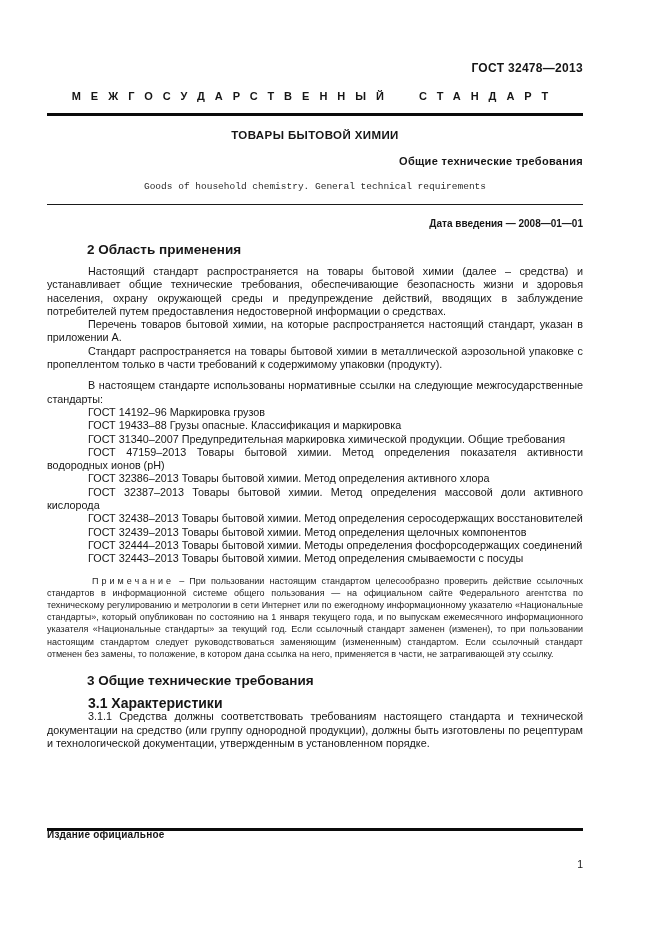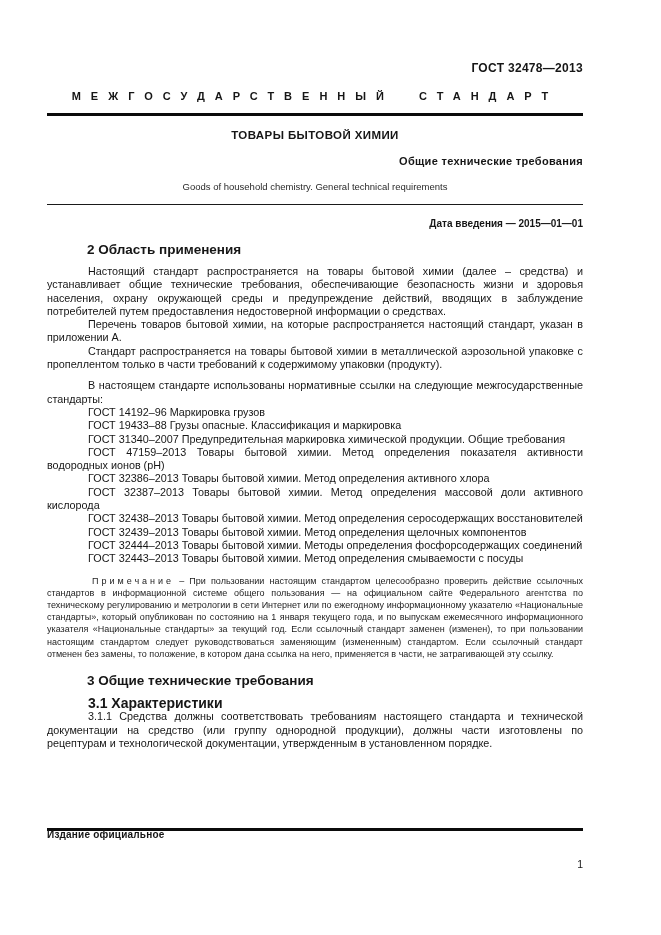--- a/index.html
+++ b/index.html
@@ -56,20 +56,21 @@
     text-align: right;
     font-size: 11px;
     font-weight: bold;
     letter-spacing: 0.3px;
   }
   .doc-subtitle-en {
     margin-top: 14px;
     text-align: center;
     font-size: 9.5px;
     color: #2a2a2a;
+    font-family: Liberation Mono, monospace;
   }
   .rule-thin {
     margin-top: 12px;
     height: 1px;
     background: #1a1a1a;
   }
   .effective-date {
     margin-top: 13px;
     text-align: right;
     font-size: 10px;
@@ -147,21 +148,21 @@
     <div class="standard-type">МЕЖГОСУДАРСТВЕННЫЙ СТАНДАРТ</div>
 
     <div class="rule-thick"></div>
 
     <div class="doc-title">ТОВАРЫ БЫТОВОЙ ХИМИИ</div>
     <div class="doc-subtitle">Общие технические требования</div>
     <div class="doc-subtitle-en">Goods of household chemistry. General technical requirements</div>
 
     <div class="rule-thin"></div>
 
-    <div class="effective-date">Дата введения — 2015—01—01</div>
+    <div class="effective-date">Дата введения — 2008—01—01</div>
 
     <div class="section-heading">2 Область применения</div>
     <p class="para first">Настоящий стандарт распространяется на товары бытовой химии (далее – средства) и устанавливает общие технические требования, обеспечивающие безопасность жизни и здоровья населения, охрану окружающей среды и предупреждение действий, вводящих в заблуждение потребителей путем предоставления недостоверной информации о средствах.</p>
     <p class="para">Перечень товаров бытовой химии, на которые распространяется настоящий стандарт, указан в приложении А.</p>
     <p class="para">Стандарт распространяется на товары бытовой химии в металлической аэрозольной упаковке с пропеллентом только в части требований к содержимому упаковки (продукту).</p>
 
     <p class="para first">В настоящем стандарте использованы нормативные ссылки на следующие межгосударственные стандарты:</p>
     <p class="para">ГОСТ 14192–96 Маркировка грузов</p>
     <p class="para">ГОСТ 19433–88 Грузы опасные. Классификация и маркировка</p>
     <p class="para">ГОСТ 31340–2007 Предупредительная маркировка химической продукции. Общие требования</p>
@@ -170,20 +171,20 @@
     <p class="para">ГОСТ 32387–2013 Товары бытовой химии. Метод определения массовой доли активного кислорода</p>
     <p class="para">ГОСТ 32438–2013 Товары бытовой химии. Метод определения серосодержащих восстановителей</p>
     <p class="para">ГОСТ 32439–2013 Товары бытовой химии. Метод определения щелочных компонентов</p>
     <p class="para">ГОСТ 32444–2013 Товары бытовой химии. Методы определения фосфорсодержащих соединений</p>
     <p class="para">ГОСТ 32443–2013 Товары бытовой химии. Метод определения смываемости с посуды</p>
 
     <p class="note"><span class="note-label">Примечание</span><span> – При пользовании настоящим стандартом целесообразно проверить действие ссылочных стандартов в информационной системе общего пользования — на официальном сайте Федерального агентства по техническому регулированию и метрологии в сети Интернет или по ежегодному информационному указателю «Национальные стандарты», который опубликован по состоянию на 1 января текущего года, и по выпускам ежемесячного информационного указателя «Национальные стандарты» за текущий год. Если ссылочный стандарт заменен (изменен), то при пользовании настоящим стандартом следует руководствоваться заменяющим (измененным) стандартом. Если ссылочный стандарт отменен без замены, то положение, в котором дана ссылка на него, применяется в части, не затрагивающей эту ссылку.</span></p>
 
     <div class="section-heading">3 Общие технические требования</div>
     <p class="subheading">3.1 Характеристики</p>
-    <p class="para">3.1.1 Средства должны соответствовать требованиям настоящего стандарта и технической документации на средство (или группу однородной продукции), должны части изготовлены по рецептурам и технологической документации, утвержденным в установленном порядке.</p>
+    <p class="para">3.1.1 Средства должны соответствовать требованиям настоящего стандарта и технической документации на средство (или группу однородной продукции), должны быть изготовлены по рецептурам и технологической документации, утвержденным в установленном порядке.</p>
 
   </div>
 
   <div class="footer-rule"></div>
   <div class="official-edition">Издание официальное</div>
   <div class="page-number">1</div>
 </div>
 
 </body></html>

